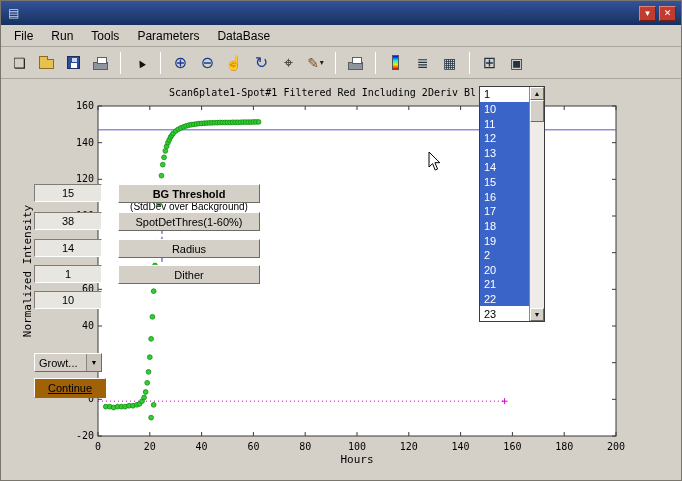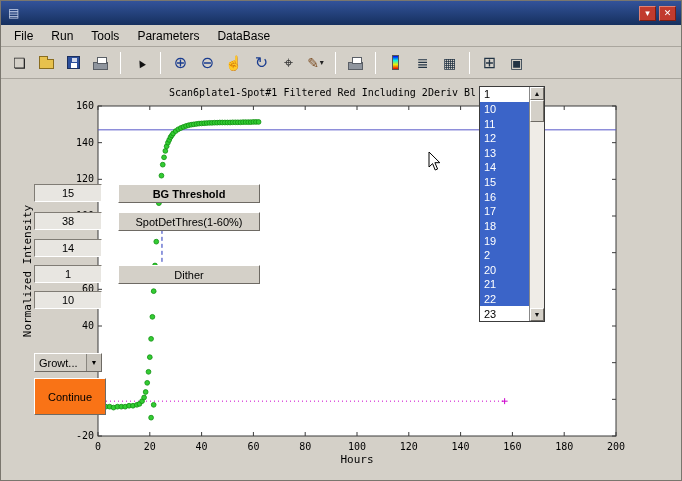--- a/index.html
+++ b/index.html
@@ -51,21 +51,21 @@
   .axlab{font:11px "DejaVu Sans Mono",monospace;fill:#000;}
 
   
   #controls{position:absolute;inset:0;}
   .param-edit{position:absolute;width:68px;height:18px;background:#e8e6e1;border:1px solid;border-color:#807c75 #fff #fff #807c75;text-align:center;font:11px "Liberation Sans",sans-serif;color:#000;}
   .param-btn{position:absolute;width:142px;height:19px;background:#d4d0c8;border:1px solid;border-color:#fff #6e6a64 #6e6a64 #fff;font:11px "Liberation Sans",sans-serif;color:#000;}
   .subnote{position:absolute;left:117px;top:122px;width:142px;font:10px "Liberation Sans",sans-serif;text-align:center;color:#000;}
   .popup{position:absolute;left:33px;top:274px;width:68px;height:19px;background:#d4d0c8;border:1px solid;border-color:#fff #6e6a64 #6e6a64 #fff;display:flex;align-items:center;}
   .popup .lbl{flex:1;padding-left:4px;font-size:11px;white-space:nowrap;overflow:hidden;}
   .popup .arrowbox{width:15px;height:100%;border-left:1px solid #8a8780;display:flex;align-items:center;justify-content:center;font-size:7px;background:#c9c5bd;}
-  .continue-btn{position:absolute;left:33px;top:299px;width:72px;height:37px;background:#f97316;border:1px solid;border-color:#fff #6e6a64 #6e6a64 #fff;font:11px "Liberation Sans",sans-serif;color:#000;}
+  .continue-btn{position:absolute;left:33px;top:299px;width:72px;height:20px;background:#a16207;border:1px solid;border-color:#fff #6e6a64 #6e6a64 #fff;font:11px "Liberation Sans",sans-serif;color:#000;text-decoration:underline;}
 
   
   .listbox{position:absolute;left:478px;top:7px;width:66px;height:236px;background:#fff;border:1px solid #3c3c3c;display:flex;}
   .list-items{flex:1;display:flex;flex-direction:column;overflow:hidden;}
   .list-item{flex:1;font:11px "Liberation Sans",sans-serif;padding-left:4px;display:flex;align-items:center;color:#000;background:#fff;}
   .list-item.selected{background:#3b64c8;color:#fff;}
   .scrollbar{width:15px;background:#d4d0c8;border-left:1px solid #888;display:flex;flex-direction:column;}
   .sb-btn{height:13px;background:#d4d0c8;border:1px solid;border-color:#fff #6e6a64 #6e6a64 #fff;font-size:7px;text-align:center;line-height:11px;color:#111;}
   .sb-thumb{height:22px;background:#d4d0c8;border:1px solid;border-color:#fff #6e6a64 #6e6a64 #fff;}
   .sb-track{flex:1;background:#efece7;}
@@ -291,27 +291,29 @@
         <circle cx="244.63" cy="43.13333333333338" r="2.4" fill="#33cc33" stroke="#0f8f0f" stroke-width="0.8"></circle>
         <circle cx="247.22" cy="43.13333333333338" r="2.4" fill="#33cc33" stroke="#0f8f0f" stroke-width="0.8"></circle>
         <circle cx="249.81" cy="43.13333333333338" r="2.4" fill="#33cc33" stroke="#0f8f0f" stroke-width="0.8"></circle>
         <circle cx="252.4" cy="42.94999999999999" r="2.4" fill="#33cc33" stroke="#0f8f0f" stroke-width="0.8"></circle>
         <circle cx="254.99" cy="42.94999999999999" r="2.4" fill="#33cc33" stroke="#0f8f0f" stroke-width="0.8"></circle>
         <circle cx="257.58000000000004" cy="42.94999999999999" r="2.4" fill="#33cc33" stroke="#0f8f0f" stroke-width="0.8"></circle>
         <circle cx="150.095" cy="338.6666666666667" r="2.4" fill="#33cc33" stroke="#0f8f0f" stroke-width="0.8"></circle>
         <circle cx="152.685" cy="325.8333333333333" r="2.4" fill="#33cc33" stroke="#0f8f0f" stroke-width="0.8"></circle>
       </svg>
 
+    <div class="subnote">(StdDev over Background)</div>
 
     <div id="controls">
         <input class="param-edit" value="15" style="top: 105px; left: 33px;">
         <button class="param-btn" style="top: 105px; left: 117px; font-weight: bold;">BG Threshold</button>
         <input class="param-edit" value="38" style="top: 133px; left: 33px;">
         <button class="param-btn" style="top: 133px; left: 117px;">SpotDetThres(1-60%)</button>
         <input class="param-edit" value="14" style="top: 160px; left: 33px;">
+        <button class="param-btn" style="top: 160px; left: 117px;">Radius</button>
         <input class="param-edit" value="1" style="top: 186px; left: 33px;">
         <button class="param-btn" style="top: 186px; left: 117px;">Dither</button>
         <input class="param-edit" value="10" style="top: 212px; left: 33px;">
       </div>
 
     <div class="popup">
       <span class="lbl">Growt...</span>
       <span class="arrowbox">▼</span>
     </div>
 

